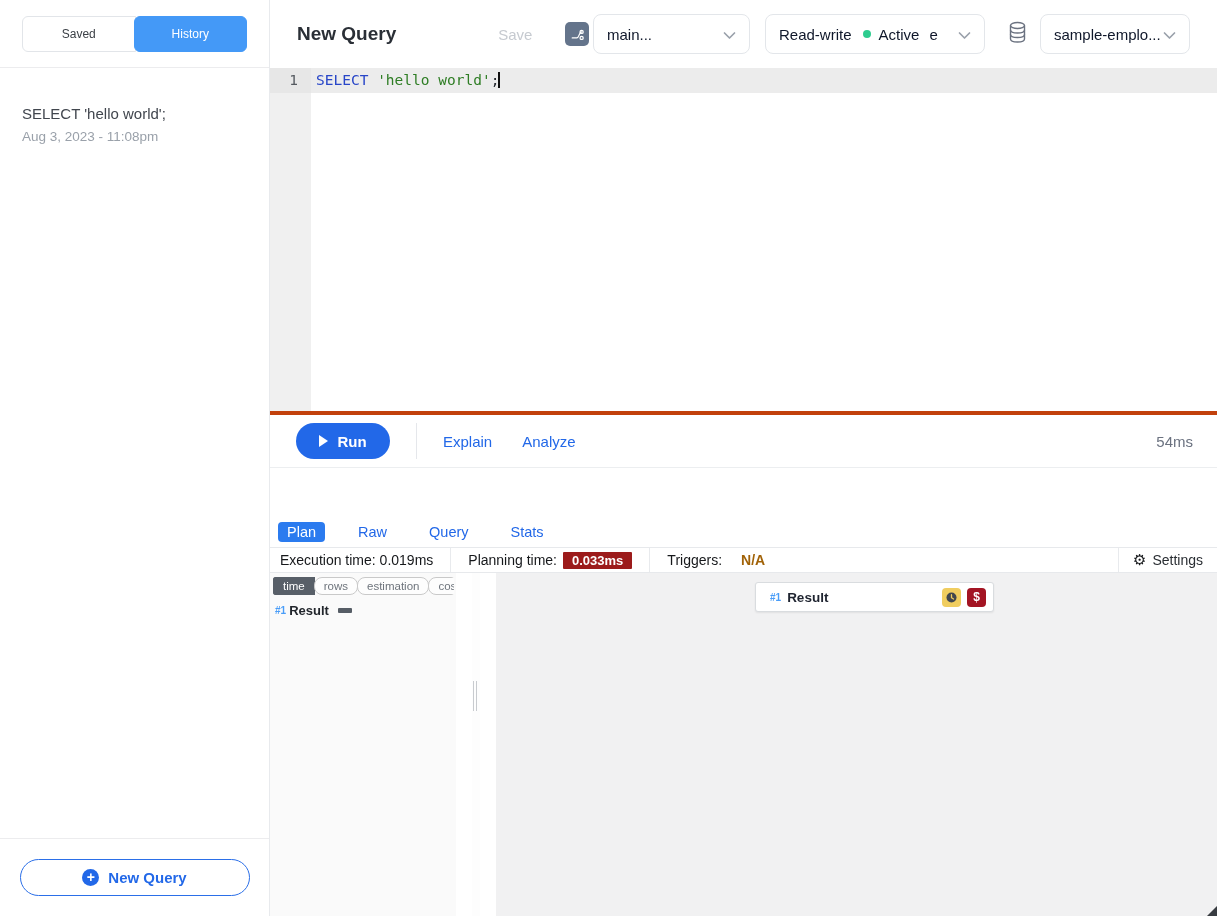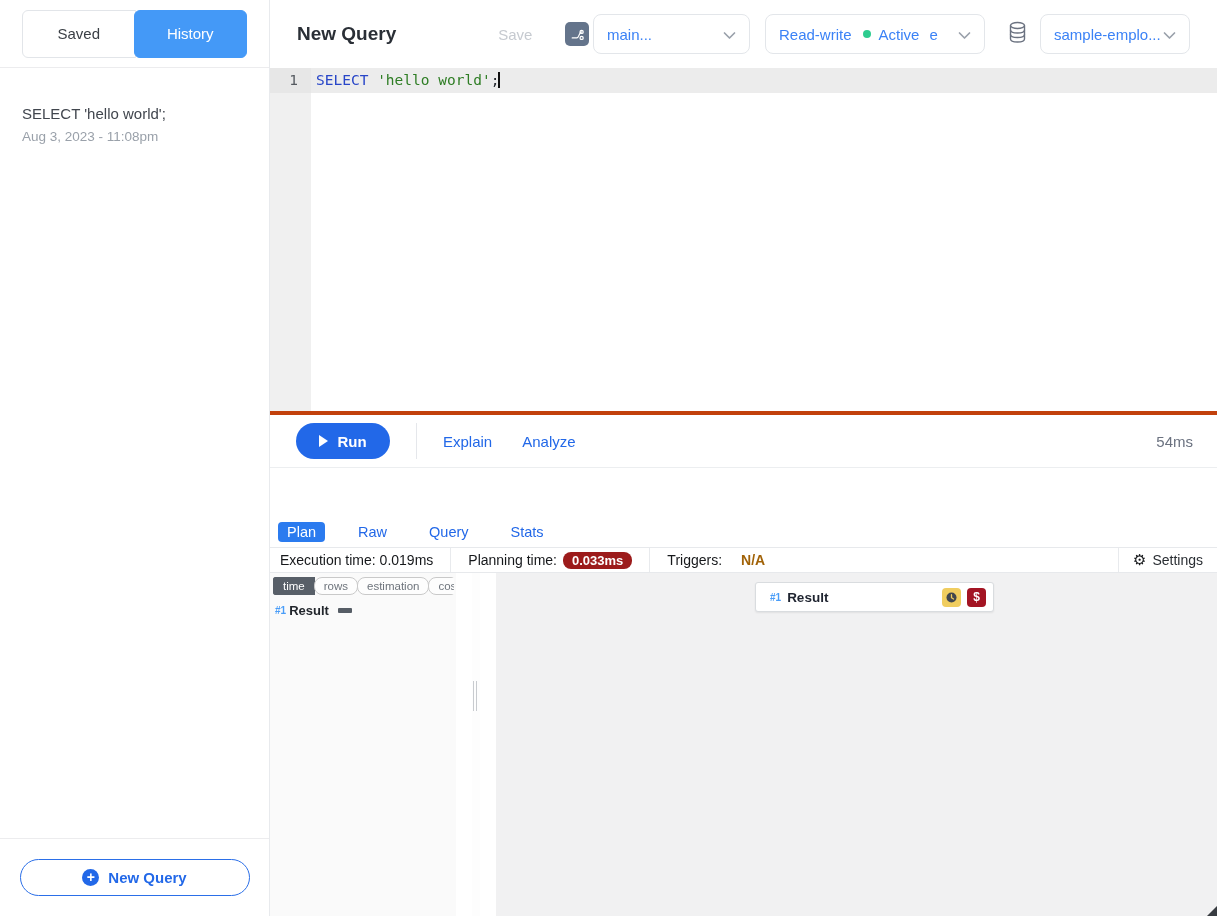--- a/index.html
+++ b/index.html
@@ -6,21 +6,21 @@
   html,body { width:1217px; height:916px; background:#fff; overflow:hidden;
     font-family:"Liberation Sans", sans-serif; }
   .app { width:1217px; height:916px; display:flex; position:relative; }
 
   
   .sidebar { width:270px; height:100%; background:#fff; border-right:1px solid #e8eaed;
     display:flex; flex-direction:column; }
   .sidebar-header { height:68px; border-bottom:1px solid #ececee; display:flex;
     align-items:center; padding:0 22px; flex:none; }
   .seg-toggle { display:flex; width:100%; position:relative; }
-  .seg-btn { flex:1; height:48px; font-size:15px; display:flex; align-items:center;
+  .seg-btn { flex:1; height:36px; font-size:12px; display:flex; align-items:center;
     justify-content:center; cursor:pointer; }
   .seg-btn.saved { background:#fff; border:1px solid #e2e5e9; border-radius:6px 0 0 6px;
     color:#3a3f45; }
   .seg-btn.history { background:#4499f7; border:1px solid #4499f7; border-radius:6px;
     color:#fff; margin-left:-2px; }
   .history-list { flex:1; overflow:hidden; padding:36px 22px 0 22px; }
   .history-item { cursor:pointer; }
   .history-query { font-size:15px; color:#41464e; line-height:1.3; }
   .history-time { font-size:13.5px; color:#9aa1aa; margin-top:5px; }
   .sidebar-footer { flex:none; height:78px; border-top:1px solid #ececee; display:flex;
@@ -37,21 +37,21 @@
   .main { flex:1; display:flex; flex-direction:column; height:100%; }
 
   
   .topbar { height:68px; flex:none; display:flex; align-items:center; background:#fff; }
   .page-title { font-size:19px; font-weight:700; color:#2a2f36; margin-left:27px; }
   .save-btn { font-size:15px; color:#c6cad0; margin-left:102px; cursor:default; }
   .top-controls { margin-left:auto; margin-right:27px; display:flex; align-items:center; }
   .branch-chip { width:24px; height:24px; border-radius:5px; background:#64748b;
     display:flex; align-items:center; justify-content:center; flex:none; cursor:pointer; }
   .dd { height:40px; border:1px solid #e3e6ea; border-radius:8px; background:#fff;
-    display:flex; align-items:center; padding:8px 13px; font-size:15px; color:#3b82f6;
+    display:flex; align-items:center; padding:8px 13px; font-size:15px; color:#0f172a;
     cursor:pointer; }
   .dd-branch { width:157px; margin-left:4px; }
   .dd-conn { width:220px; margin-left:15px; }
   .dd-db { width:150px; margin-left:12px; }
   .dd .chev { margin-left:auto; flex:none; }
   .green-dot { width:8px; height:8px; border-radius:50%; background:#2ecc8f;
     margin:0 8px 0 11px; flex:none; }
   .conn-extra { margin-left:10px; }
   .db-icon { margin-left:22px; flex:none; }
 
@@ -91,21 +91,21 @@
 
   
   .statsbar { height:26px; flex:none; display:flex; align-items:center; background:#fff;
     border-top:1px solid #e7e9ec; border-bottom:1px solid #e7e9ec; font-size:14px;
     color:#16181b; }
   .stat-sec { display:flex; align-items:center; padding:0 17px; height:100%;
     border-right:1px solid #e8eaed; }
   .stat-sec:first-child { padding-left:10px; }
   .stat-sec.no-border { border-right:none; }
   .badge-red { background:#9c1b1b; color:#fff; font-weight:700; font-size:13px;
-    border-radius:8px; padding:1px 9px; margin-left:6px; }
+    border-radius:1px; padding:1px 9px; margin-left:6px; }
   .na-val { color:#a16207; margin-left:19px;font-weight:bold; }
   .stats-spacer { flex:1; }
   .settings-sec { display:flex; align-items:center; gap:6px; padding:0 14px; height:100%;
     border-left:1px solid #e8eaed; cursor:pointer; }
   .gear { font-family:"DejaVu Sans", sans-serif; font-size:15px; color:#16181b; }
   .settings-label { font-size:14px; color:#2a2e33; }
 
   
   .plan-area { flex:1; display:flex; min-height:0;gap:16px; }
   .plan-tree { width:186px; flex:none; background:#fafafa; padding:4px 0 0 3px; }

